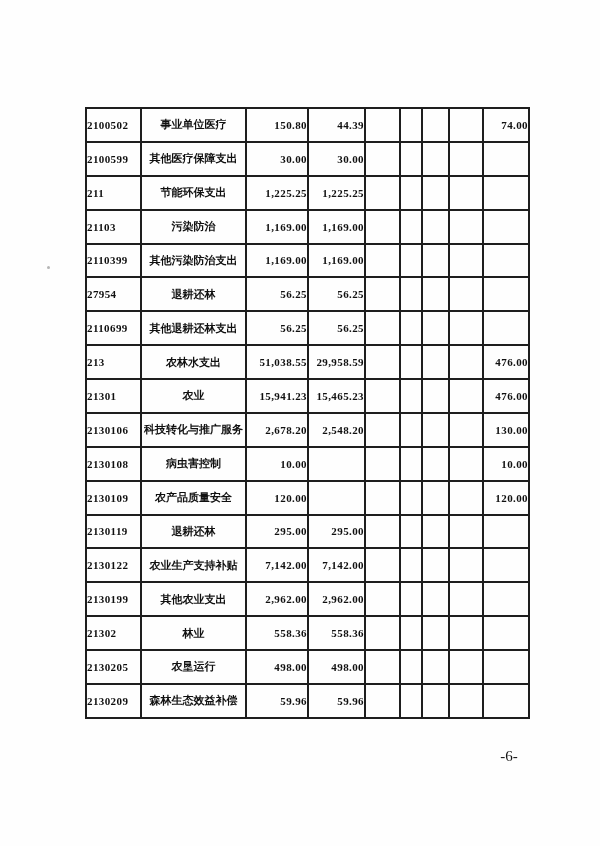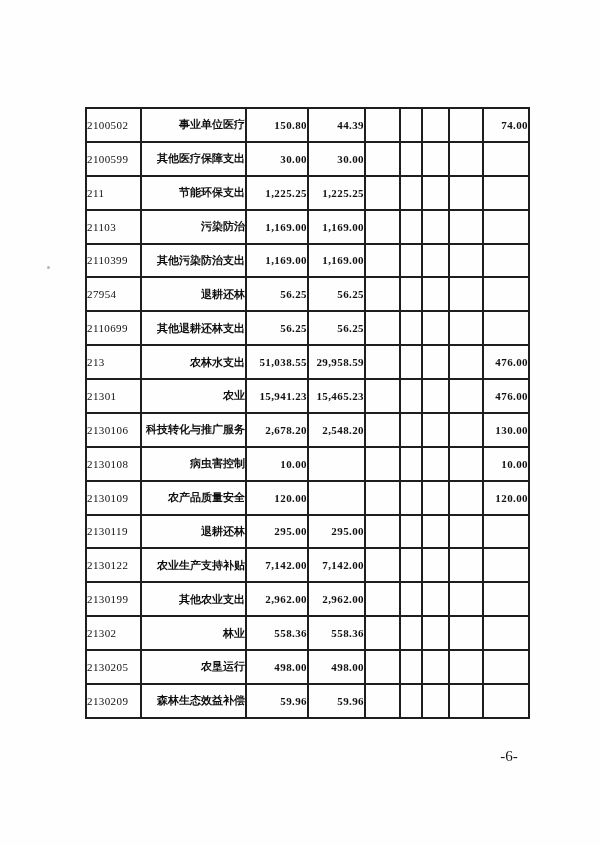--- a/index.html
+++ b/index.html
@@ -24,30 +24,30 @@
   table.budget td {
     border: 2px solid #1e1e1e;
     padding: 0;
     overflow: hidden;
     white-space: nowrap;
     vertical-align: middle;
     color: #101010;
   }
   td.code {
     font-size: 11px;
-    font-weight: 400;
+    font-weight: 700;
     text-align: left;
     padding-left: 7px;
     letter-spacing: 0.4px;
     font-family: "Liberation Serif", "DejaVu Serif", serif;
   }
   td.name {
     font-size: 11px;
     font-weight: 700;
-    text-align: right;
+    text-align: center;
   }
   td.num {
     font-size: 11px;
     font-weight: 700;
     text-align: right;
     padding-right: 8px;
     letter-spacing: 0.4px;
   }
   .page-number {
     position: absolute;

